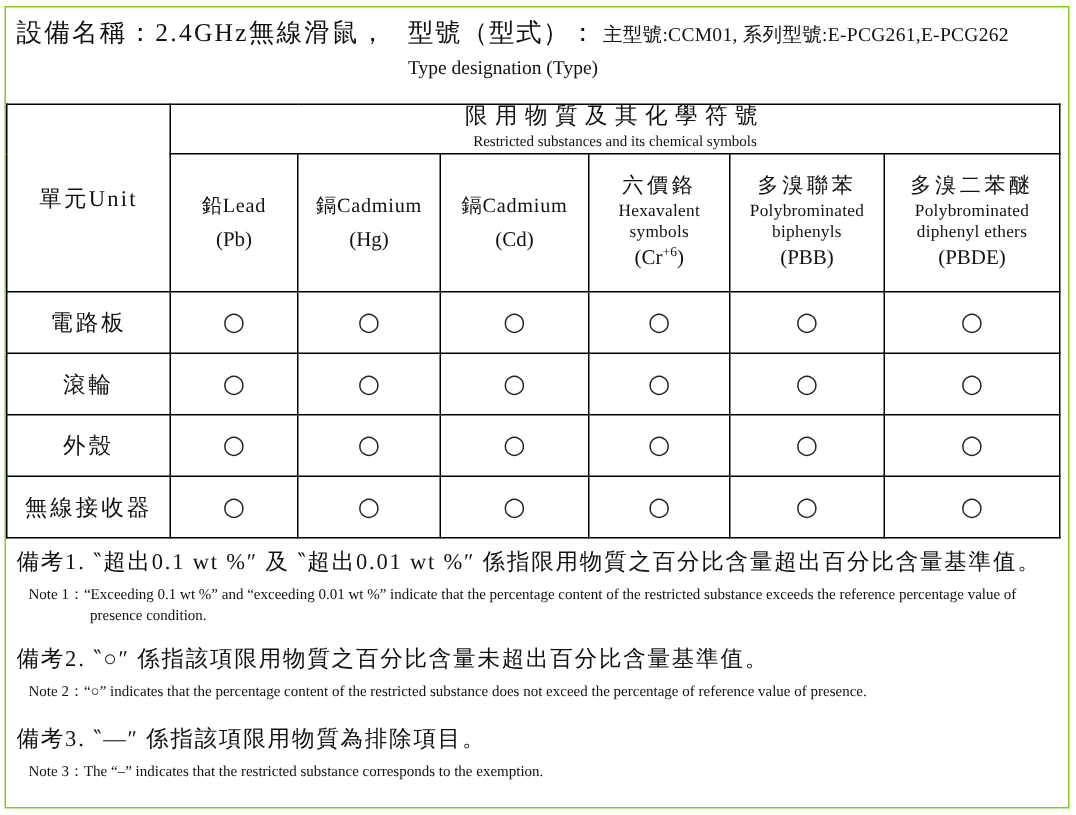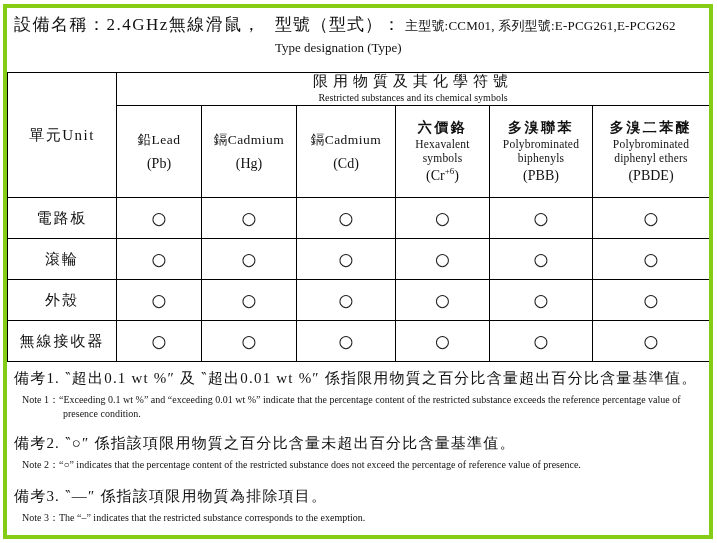--- a/index.html
+++ b/index.html
@@ -7,21 +7,21 @@
     margin: 0; padding: 0;
     width: 717px; height: 543px;
     background: #ffffff;
     font-family: "Liberation Serif", "DejaVu Serif", serif;
     color: #111111;
   }
   .frame {
     position: absolute;
     left: 3px; top: 4px;
     width: 710px; height: 535px;
-    border: 4px solid #84cc16;
+    border: 1px solid #84cc16;
     background: #ffffff;
     overflow: hidden;
   }
   
   .top-section {
     position: relative;
     height: 64px;
     padding: 7px 4px 0 7px;
   }
   .equip-zh {
@@ -91,21 +91,20 @@
   }
   .col-sym {
     font-size: 14px;
     line-height: 16px;
     margin-top: 8px;
   }
   .col-name-zh {
     font-size: 14px;
     letter-spacing: 2.5px;
     line-height: 18px;
-    font-weight: bold;
   }
   .col-name-en {
     font-size: 11.5px;
     letter-spacing: 0.2px;
     line-height: 14px;
   }
   .col-sym-sm {
     font-size: 14px;
     line-height: 17px;
     margin-top: 2px;

